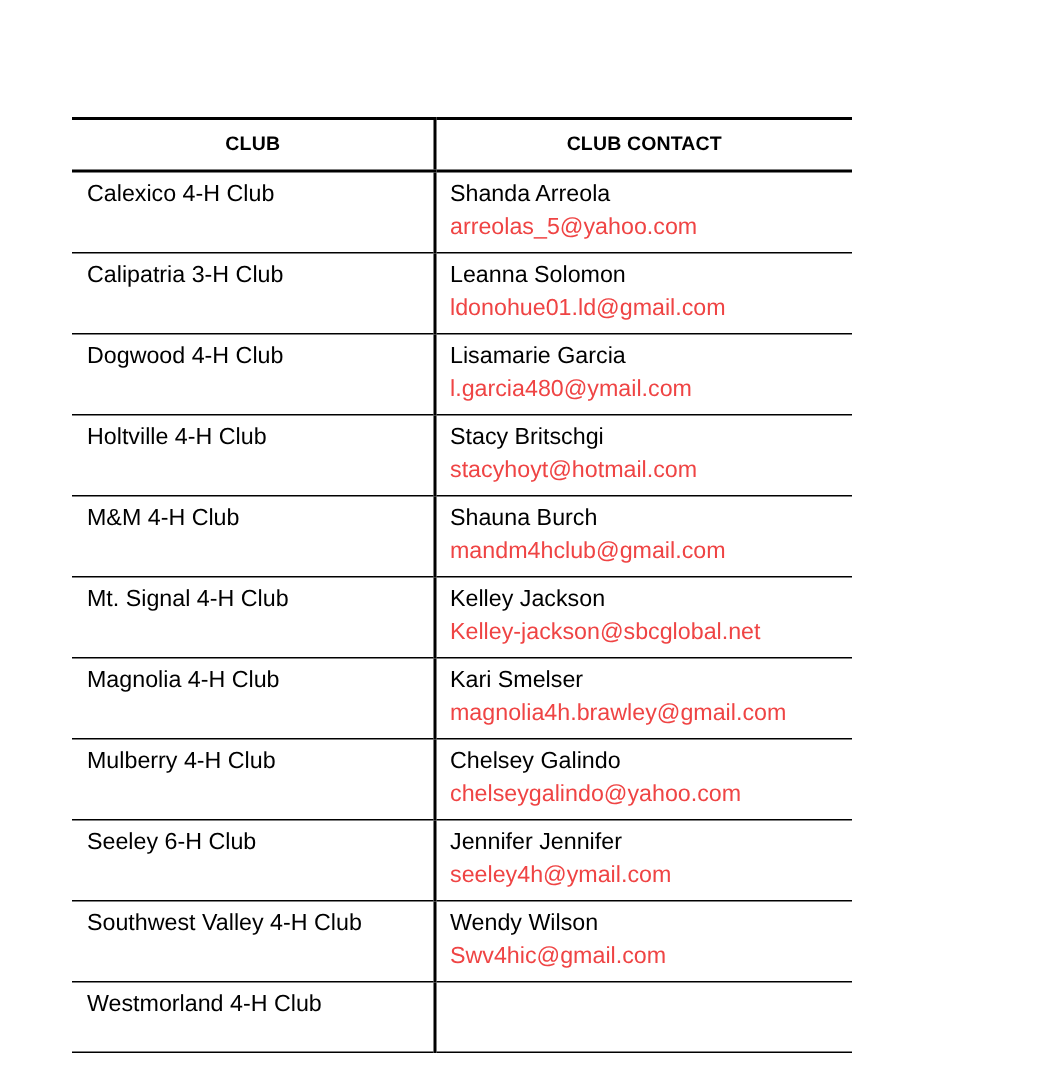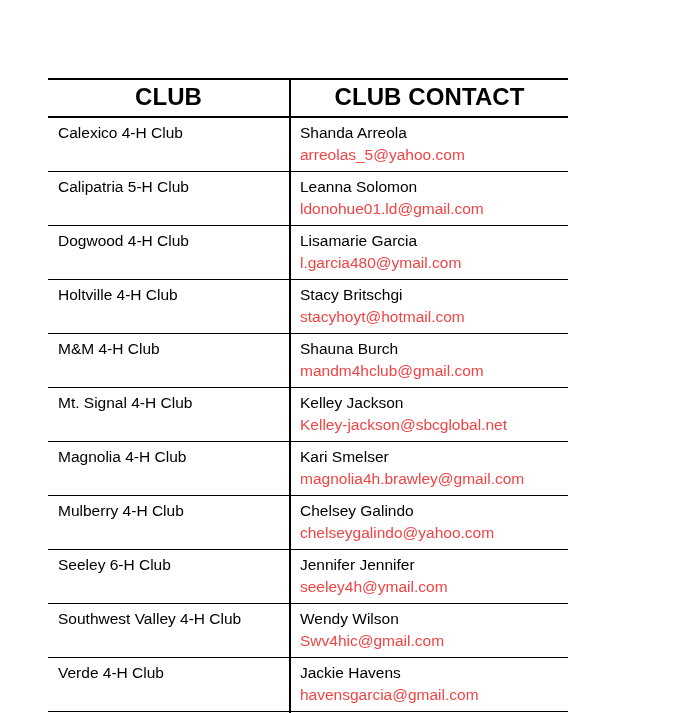--- a/index.html
+++ b/index.html
@@ -33,21 +33,21 @@
   }
 
   #contact-table col.col-club    { width: 242px; }
   #contact-table col.col-contact { width: 278px; }
 
   
   #contact-table thead th {
     border-top: 2px solid #000000;
     border-bottom: 2px solid #000000;
     padding: 3px 0 5px 0;
-    font-size: 24px;
+    font-size: 13px;
     font-weight: bold;
     text-align: center;
     color: #000000;
     letter-spacing: 0.1px;
     height: 25px;
     vertical-align: middle;
   }
   
   #contact-table thead th.col-sep,
   #contact-table tbody td.col-sep {
@@ -100,21 +100,21 @@
     </thead>
     <tbody id="table-body">
         <tr>
           <td class="club-cell">Calexico 4-H Club</td>
           <td class="contact-cell col-sep">
             <span class="contact-name">Shanda Arreola</span>
             <span class="contact-email">arreolas_5@yahoo.com</span>
           </td>
         </tr>
         <tr>
-          <td class="club-cell">Calipatria 5-H Club</td>
+          <td class="club-cell">Calipatria 3-H Club</td>
           <td class="contact-cell col-sep">
             <span class="contact-name">Leanna Solomon</span>
             <span class="contact-email">ldonohue01.ld@gmail.com</span>
           </td>
         </tr>
         <tr>
           <td class="club-cell">Dogwood 4-H Club</td>
           <td class="contact-cell col-sep">
             <span class="contact-name">Lisamarie Garcia</span>
             <span class="contact-email">l.garcia480@ymail.com</span>
@@ -163,26 +163,19 @@
           </td>
         </tr>
         <tr>
           <td class="club-cell">Southwest Valley 4-H Club</td>
           <td class="contact-cell col-sep">
             <span class="contact-name">Wendy Wilson</span>
             <span class="contact-email">Swv4hic@gmail.com</span>
           </td>
         </tr>
         <tr>
-          <td class="club-cell">Verde 4-H Club</td>
-          <td class="contact-cell col-sep">
-            <span class="contact-name">Jackie Havens</span>
-            <span class="contact-email">havensgarcia@gmail.com</span>
-          </td>
-        </tr>
-        <tr>
           <td class="club-cell">Westmorland 4-H Club</td>
           <td class="contact-cell col-sep"></td>
         </tr>
       </tbody>
   </table>
 
 </div>
 
 </body></html>

